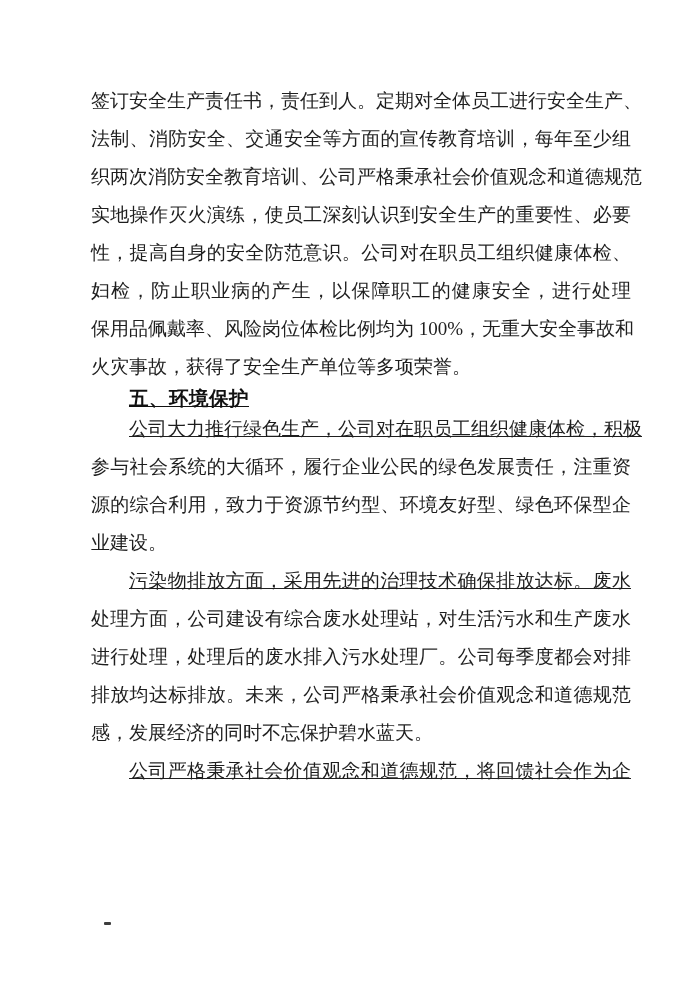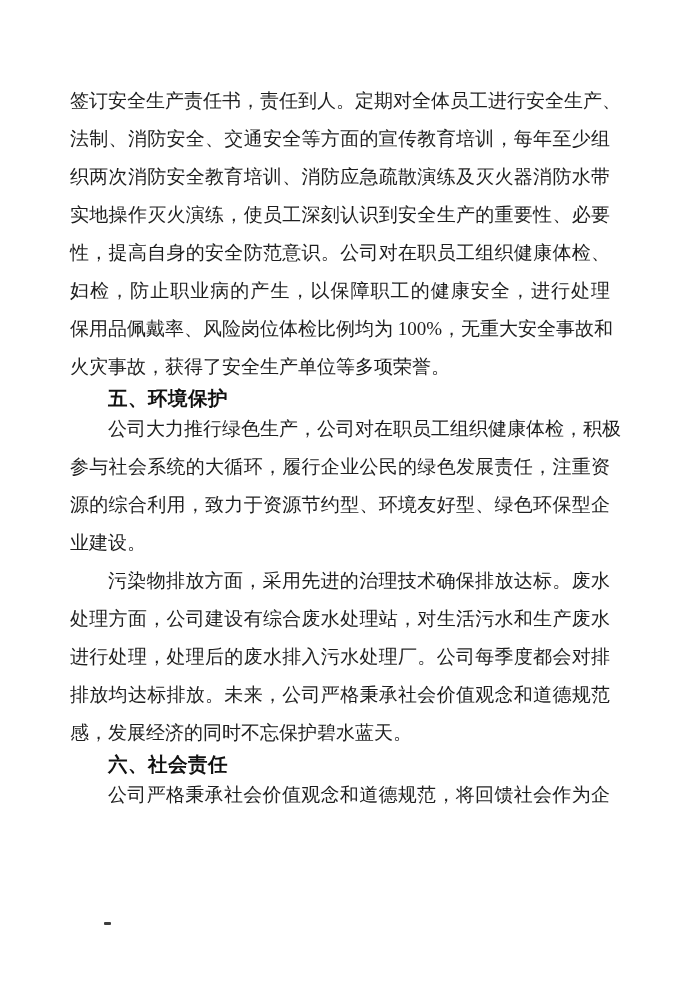--- a/index.html
+++ b/index.html
@@ -12,39 +12,40 @@
   }
   .page {
     position: relative;
     width: 700px;
     height: 989px;
     background: var(--page-bg, #ffffff);
     overflow: hidden;
   }
   .doc {
     position: absolute;
-    left: 70px;
+    left: 91px;
     top: 82px;
     width: 540px;
   }
   .line {
     font-family: "Liberation Serif", "DejaVu Serif", serif;
     font-size: 19px;
     line-height: 38px;
     height: 38px;
     color: var(--text-color, #1e1e1e);
     white-space: nowrap;
     overflow: visible;
   }
   .line.justify {
     text-align: justify;
     text-align-last: justify;
   }
   .line.indent {
     text-indent: 38px;
+    text-decoration: underline;
   }
   .line.heading {
     font-family: "Liberation Sans", "DejaVu Sans", sans-serif;
     font-weight: 700;
     font-size: 19.5px;
     line-height: 24px;
     height: 24px;
     color: var(--heading-color, #111111);
     letter-spacing: 0.5px;
   }
@@ -58,33 +59,32 @@
     border-radius: 1px;
   }
 </style>
 </head>
 <body>
 
 <div class="page">
   <div class="doc" id="doc-body">
       <div class="line body justify">签订安全生产责任书，责任到人。定期对全体员工进行安全生产、</div>
       <div class="line body justify">法制、消防安全、交通安全等方面的宣传教育培训，每年至少组</div>
-      <div class="line body justify">织两次消防安全教育培训、消防应急疏散演练及灭火器消防水带</div>
+      <div class="line body justify">织两次消防安全教育培训、公司严格秉承社会价值观念和道德规范</div>
       <div class="line body justify">实地操作灭火演练，使员工深刻认识到安全生产的重要性、必要</div>
       <div class="line body justify">性，提高自身的安全防范意识。公司对在职员工组织健康体检、</div>
       <div class="line body justify">妇检，防止职业病的产生，以保障职工的健康安全，进行处理</div>
       <div class="line body justify">保用品佩戴率、风险岗位体检比例均为 100%，无重大安全事故和</div>
       <div class="line body">火灾事故，获得了安全生产单位等多项荣誉。</div>
       <div class="line heading indent">五、环境保护</div>
       <div class="line body justify indent">公司大力推行绿色生产，公司对在职员工组织健康体检，积极</div>
       <div class="line body justify">参与社会系统的大循环，履行企业公民的绿色发展责任，注重资</div>
       <div class="line body justify">源的综合利用，致力于资源节约型、环境友好型、绿色环保型企</div>
       <div class="line body">业建设。</div>
       <div class="line body justify indent">污染物排放方面，采用先进的治理技术确保排放达标。废水</div>
       <div class="line body justify">处理方面，公司建设有综合废水处理站，对生活污水和生产废水</div>
       <div class="line body justify">进行处理，处理后的废水排入污水处理厂。公司每季度都会对排</div>
       <div class="line body justify">排放均达标排放。未来，公司严格秉承社会价值观念和道德规范</div>
       <div class="line body">感，发展经济的同时不忘保护碧水蓝天。</div>
-      <div class="line heading indent">六、社会责任</div>
       <div class="line body justify indent">公司严格秉承社会价值观念和道德规范，将回馈社会作为企</div>
     </div>
   <div class="ink-mark"></div>
 </div>
 
 </body></html>

